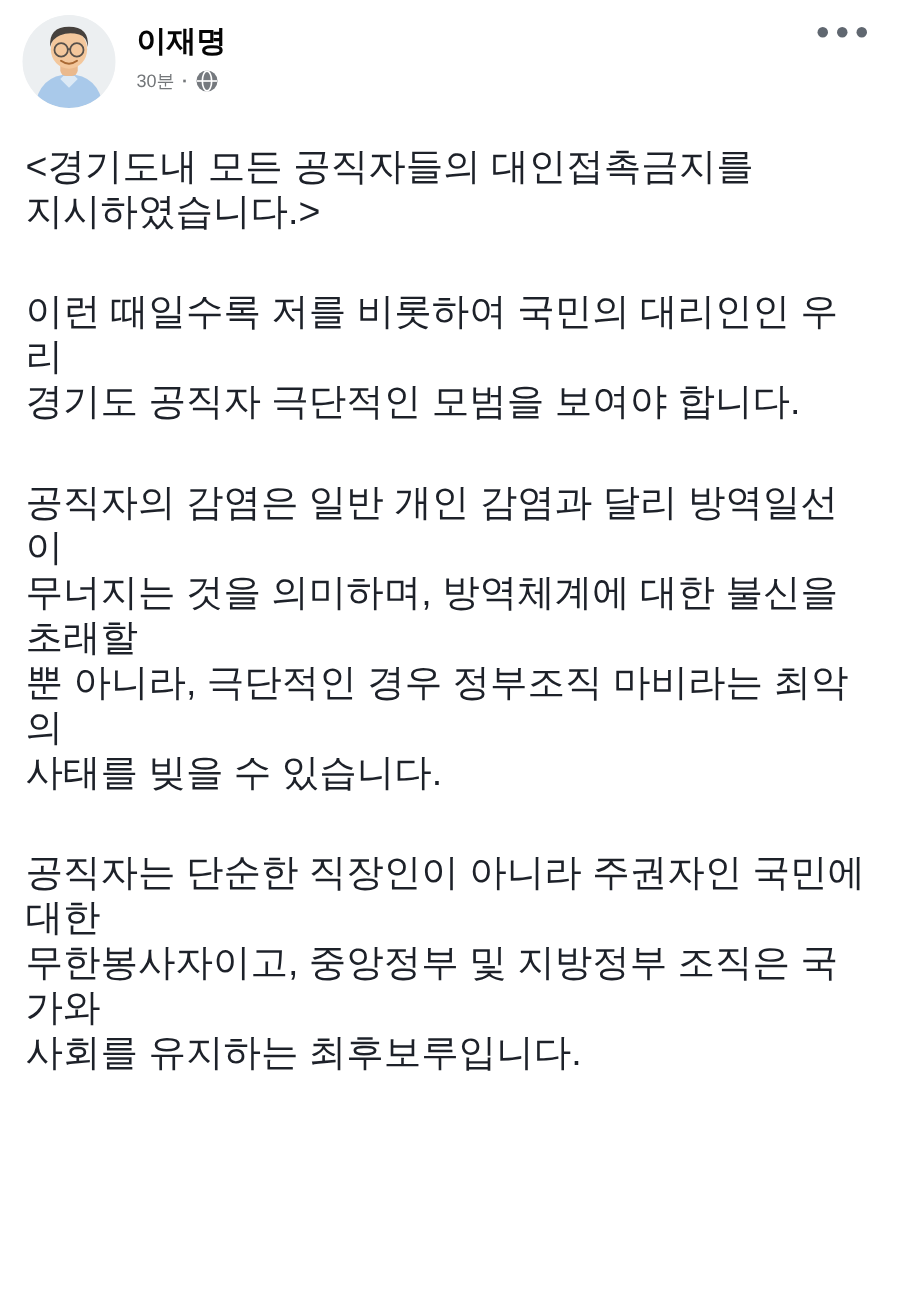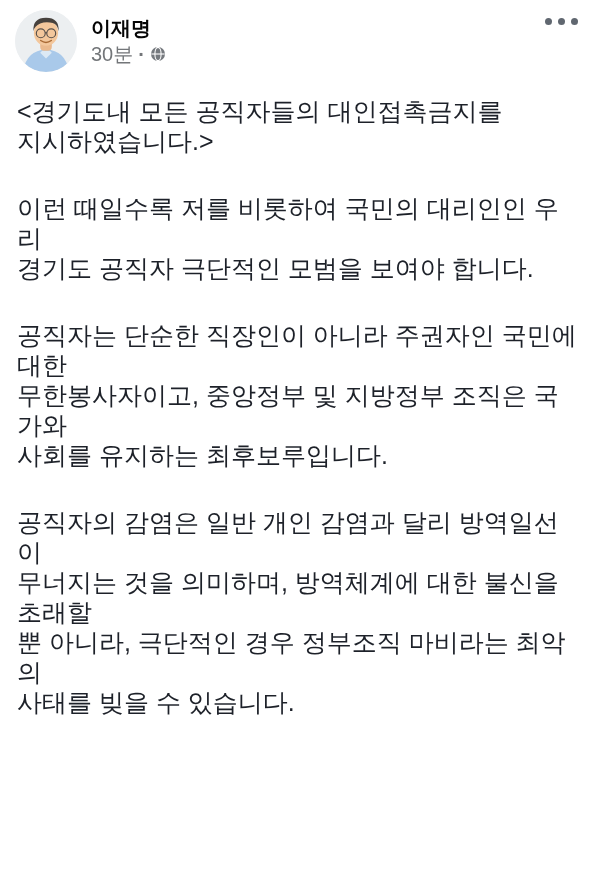--- a/index.html
+++ b/index.html
@@ -24,21 +24,21 @@
     flex:0 0 62px;cursor:pointer;background:#eef0f2;
   }
   .avatar svg{display:block;width:100%;height:100%;}
   .header-text{margin-left:14px;padding-top:5px;min-width:0;}
   .author{
     font-size:20px;font-weight:700;line-height:27px;
     color:var(--author_color);cursor:pointer;
   }
   .meta{
     display:flex;align-items:center;gap:5px;margin-top:2px;
-    font-size:20px;line-height:20px;color:var(--text_secondary);
+    font-size:12px;line-height:20px;color:var(--text_secondary);
   }
   .meta .timestamp{cursor:pointer;}
   .sep{font-weight:700;}
   .globe{display:inline-flex;align-items:center;}
   .globe svg{display:block;}
   .menu{
     position:absolute;top:8px;right:15px;
     background:none;border:none;margin:0;padding:10px 7px;
     display:flex;gap:6px;cursor:pointer;border-radius:6px;
   }
@@ -99,22 +99,22 @@
       <span class="menu-dot"></span>
     </button>
 
   </header>
 
   <div class="post-body">
       <p class="post-paragraph">&lt;경기도내 모든 공직자들의 대인접촉금지를
 지시하였습니다.&gt;</p>
       <p class="post-paragraph">이런 때일수록 저를 비롯하여 국민의 대리인인 우리
 경기도 공직자 극단적인 모범을 보여야 합니다.</p>
-      <p class="post-paragraph">공직자는 단순한 직장인이 아니라 주권자인 국민에 대한
-무한봉사자이고, 중앙정부 및 지방정부 조직은 국가와
-사회를 유지하는 최후보루입니다.</p>
       <p class="post-paragraph">공직자의 감염은 일반 개인 감염과 달리 방역일선이
 무너지는 것을 의미하며, 방역체계에 대한 불신을 초래할
 뿐 아니라, 극단적인 경우 정부조직 마비라는 최악의
 사태를 빚을 수 있습니다.</p>
+      <p class="post-paragraph">공직자는 단순한 직장인이 아니라 주권자인 국민에 대한
+무한봉사자이고, 중앙정부 및 지방정부 조직은 국가와
+사회를 유지하는 최후보루입니다.</p>
     </div>
 
 </div>
 
 </body></html>

